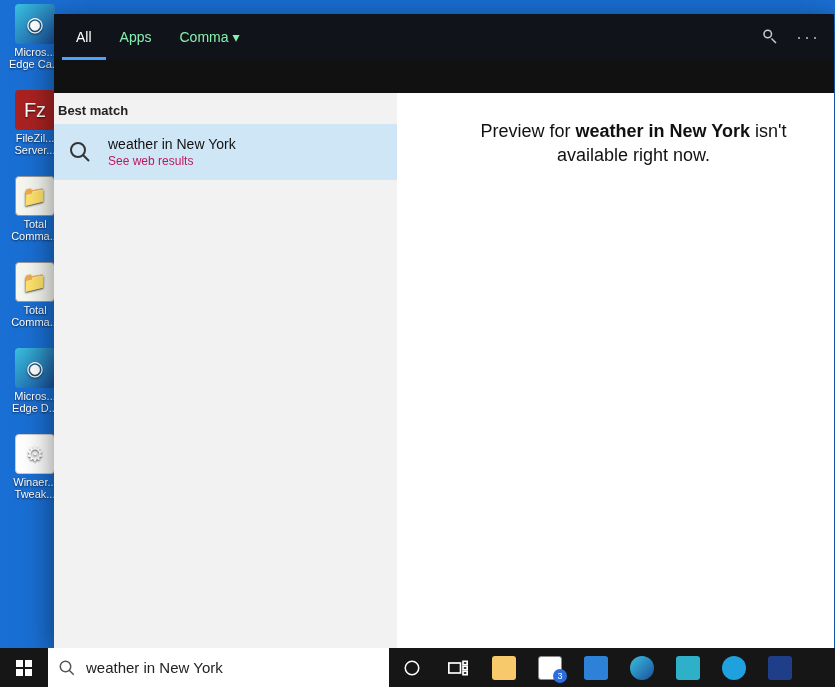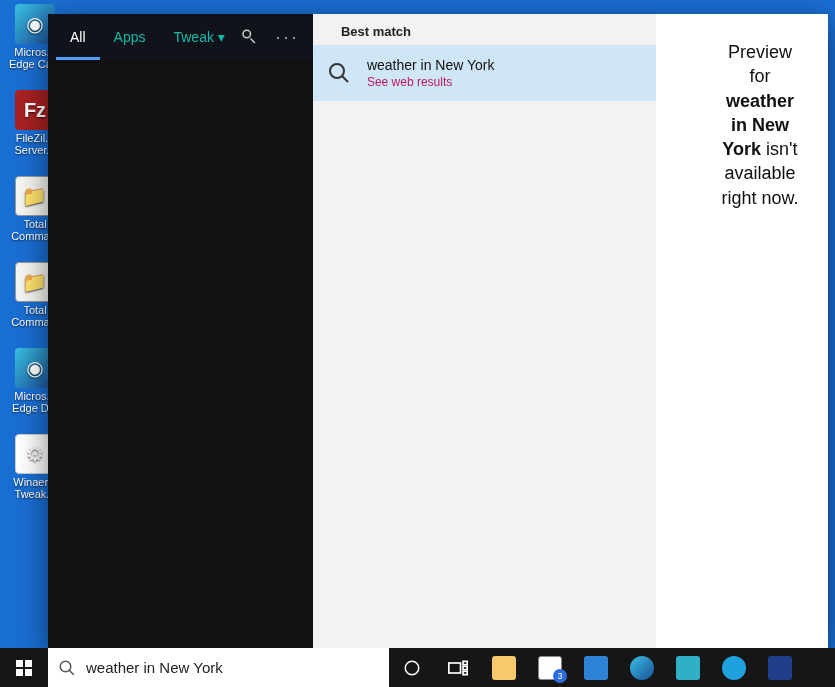--- a/index.html
+++ b/index.html
@@ -31,51 +31,52 @@
     width: 40px;
     height: 40px;
     margin: 0 auto 2px;
     border-radius: 4px;
     display: flex;
     align-items: center;
     justify-content: center;
     font-size: 20px;
   }
   .ic-edge { background: linear-gradient(135deg,#3ac1e0,#1a4f9c); }
-  .ic-fz   { background: #a22; color:#fff; font-weight:bold; font-size:16px;}
+  .ic-fz   { background: #a22; color:#fff; font-weight:normal; font-size:16px;}
   .ic-tc   { background: #f7f7f2; border:1px solid #999;}
   .ic-wa   { background: #fff; border:1px solid #ccc;}
 
   
   .search-panel {
     position: absolute;
-    left: 48px;
+    left: 54px;
     top: 14px;
     width: 780px;
     height: 634px;
     background: #111;
     box-shadow: 0 8px 30px rgba(0,0,0,.5);
     display: flex;
-    flex-direction: row;
+    flex-direction: column;
+    gap: 33px;
   }
   .tabs {
     height: 46px;
     background: #11131a;
     display: flex;
     align-items: center;
     color: #ddd;
     padding-left: 8px;
   }
   .tab {
     padding: 0 14px;
     height: 46px;
     line-height: 46px;
     font-size: 14px;
     cursor: default;
-    color: #14b8a6;
+    color: #86efac;
   }
   .tab.active {
     color: #fff;
     border-bottom: 3px solid #4aa3ff;
   }
   .tabs-spacer { flex: 1; }
   .tab-icons {
     display: flex;
     gap: 18px;
     padding-right: 16px;
@@ -87,21 +88,21 @@
   .panel-body {
     flex: 1;
     display: flex;
     background: #f2f2f2;
   }
   .results {
     width: 343px;
     background: #f2f2f2;
   }
   .section-header {
-    padding: 10px 28px 6px;
+    padding: 10px 4px 6px;
     font-size: 13px;
     font-weight: 600;
     color: #222;
   }
   .result-item {
     display: flex;
     align-items: center;
     gap: 14px;
     padding: 12px 12px;
     background: #cfe6f7;
@@ -229,21 +230,21 @@
   <div class="desktop-icon">
     <div class="ic ic-wa">⚙</div>
     <div>Winaer... Tweak...</div>
   </div>
 </div>
 
 <div class="search-panel">
   <div class="tabs">
     <div class="tab active">All</div>
     <div class="tab">Apps</div>
-    <div class="tab">Tweak ▾</div>
+    <div class="tab">Comma ▾</div>
     <div class="tabs-spacer"></div>
     <div class="tab-icons">
       <div class="tab-icon">
         <svg width="18" height="18" viewBox="0 0 24 24" fill="none" stroke="#ccc" stroke-width="2">
             <circle cx="9" cy="8" r="5"></circle>
             <path d="M14 14l6 6"></path>
           </svg>
       </div>
       <div class="tab-icon ellipsis">···</div>
     </div>

